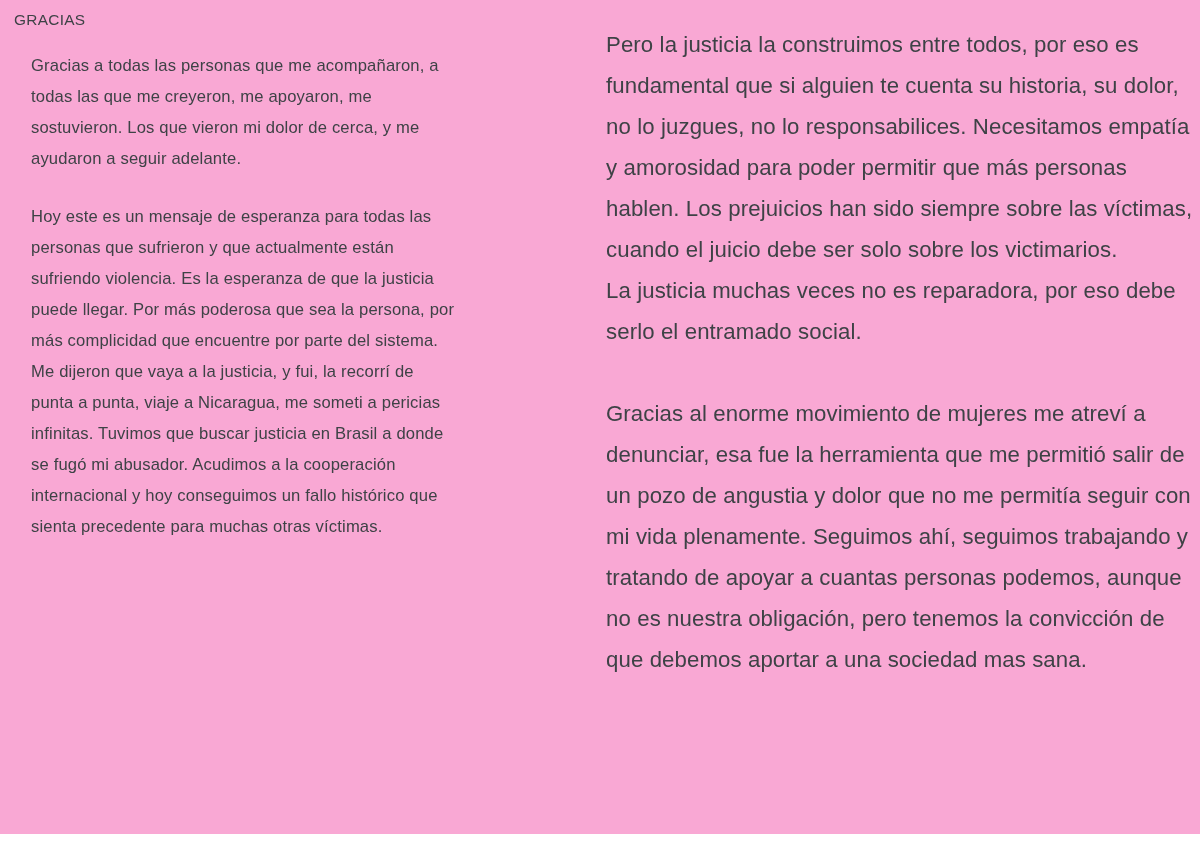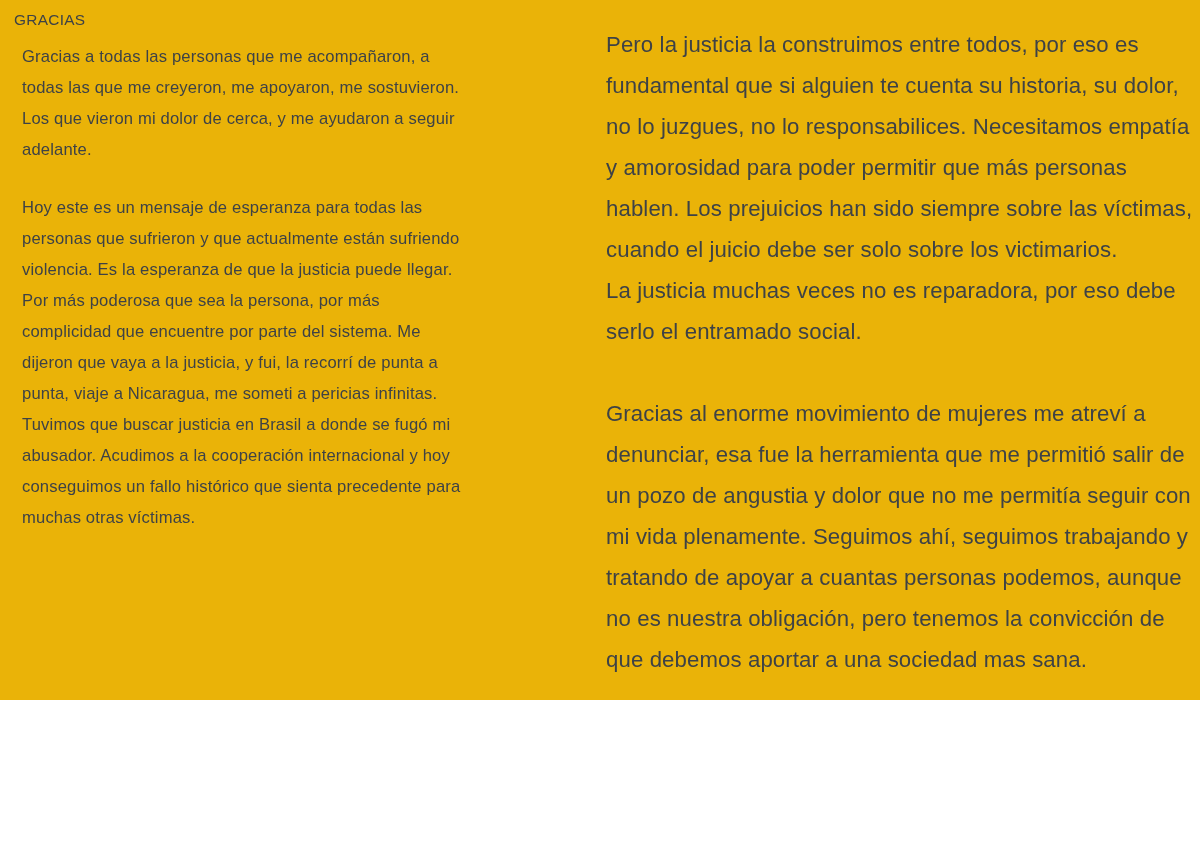--- a/index.html
+++ b/index.html
@@ -13,22 +13,22 @@
     height: 861px;
     overflow: hidden;
     font-family: "Liberation Sans", sans-serif;
     color: #3e4246;
     -webkit-font-smoothing: antialiased;
   }
 
   .page {
     position: relative;
     width: 1200px;
-    height: 700px;
-    background: #eab308;
+    height: 834px;
+    background: #f9a8d4;
     overflow: hidden;
   }
 
   
   .col-left {
     position: absolute;
     left: 14px;
     top: 6px;
     width: 462px;
     font-size: 16.6px;
@@ -37,21 +37,21 @@
     color: #3e4246;
   }
   .col-left .heading {
     font-size: 15.4px;
     line-height: 27px;
     letter-spacing: 0.02em;
     margin: 0 0 0 0;
     color: #3e4246;
   }
   .col-left p {
-    margin: 8px;
+    margin: 17px;
   }
   .col-left p.gap {
     margin-top: 27px;
   }
 
   
   .col-right {
     position: absolute;
     left: 606px;
     top: 24px;

